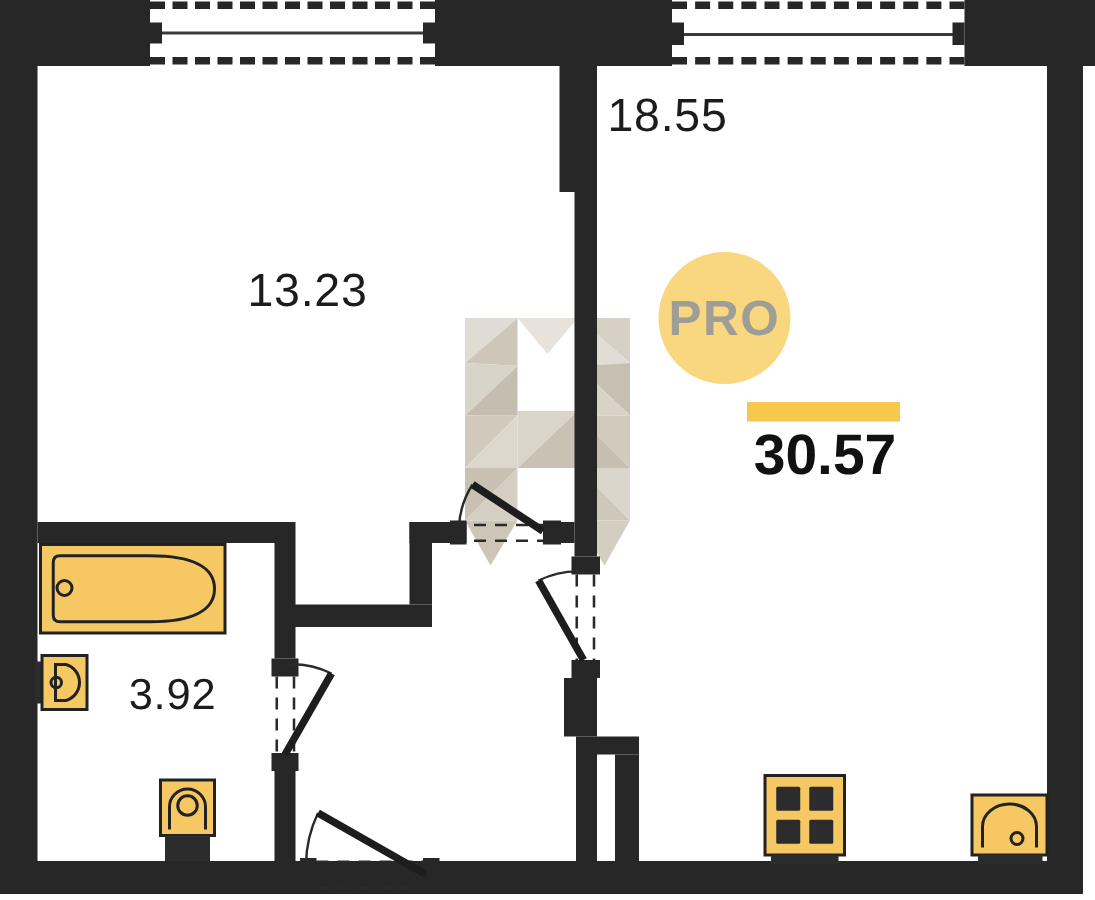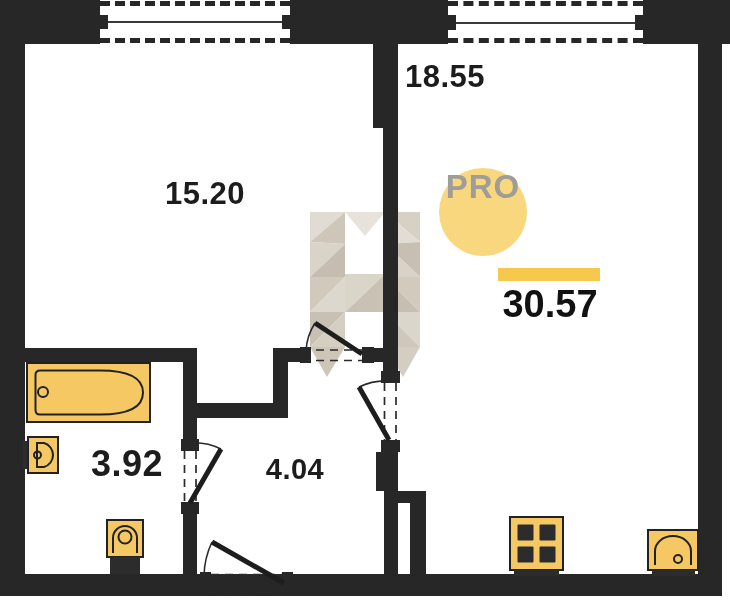--- a/index.html
+++ b/index.html
@@ -12,23 +12,23 @@
   }
   html,body{margin:0;padding:0;background:#fff;}
   #plan{position:relative;width:730px;height:600px;background:#fff;overflow:hidden;
         font-family:"Liberation Sans", sans-serif;}
   .wall{position:absolute;background:var(--wall);}
   .winbox{position:absolute;background:#fff;}
   .dash{position:absolute;height:0;border-top:5px dashed var(--wall);}
   .sill{position:absolute;height:0;border-top:2px solid #3a3a3a;}
   .jamb{position:absolute;background:var(--wall);}
   .room-label{position:absolute;transform:translate(-50%,-50%);color:var(--ink);
-        font-size:31px;font-weight:700;letter-spacing:0.5px;white-space:nowrap;}
+        font-size:31px;font-weight:400;letter-spacing:0.5px;white-space:nowrap;}
   .badge{position:absolute;left:439px;top:168px;width:88px;height:88px;border-radius:50%;
-        background:var(--badge);display:flex;justify-content:center;}
+        background:var(--badge);display:flex;align-items:center;justify-content:center;}
   .badge span{color:#9E9D97;font-size:33px;font-weight:700;letter-spacing:1px;}
   .accent-bar{position:absolute;left:498px;top:268px;width:102px;height:13px;background:var(--bar);}
   .total{position:absolute;left:470px;top:283px;width:160px;text-align:center;
         color:#111;font-size:38px;font-weight:700;}
   .wm-text{position:absolute;left:365px;top:393px;transform:translate(-50%,-50%);
         color:var(--wm-text);font-size:20px;letter-spacing:0.5px;white-space:nowrap;}
   svg{position:absolute;left:0;top:0;}
   .leaf{stroke:#1d1d1d;stroke-width:5;}
   .swing{stroke:#2a2a2a;stroke-width:1.6;fill:none;}
   .dline{stroke:#2a2a2a;stroke-width:1.7;stroke-dasharray:8 6;}
@@ -170,24 +170,23 @@
     </g>
 
     <g>
       <rect class="fix" x="648" y="530" width="50" height="40"></rect>
       <path class="fixline" d="M655,565 L655,551 A18,15 0 0 1 691,551 L691,565"></path>
       <circle class="fixline" cx="678" cy="559" r="4" stroke-width="1.8"></circle>
       <rect class="dark" x="652" y="570" width="43" height="6"></rect>
     </g>
   </svg>
 
-  <div class="room-label" style="left:205px;top:194px">15.20</div>
+  <div class="room-label" style="left:205px;top:194px">13.23</div>
   <div class="room-label" style="left:445px;top:77px">18.55</div>
-  <div class="room-label" style="left:127px;top:464px;font-size:36px">3.92</div>
-  <div class="room-label" style="left:295px;top:469px;font-size:29px">4.04</div>
+  <div class="room-label" style="left:115px;top:464px;font-size:29px">3.92</div>
 
   <div class="badge">
     <span>PRO</span>
   </div>
   <div class="accent-bar"></div>
   <div class="total">30.57</div>
 
 </div>
 
 </body></html>

